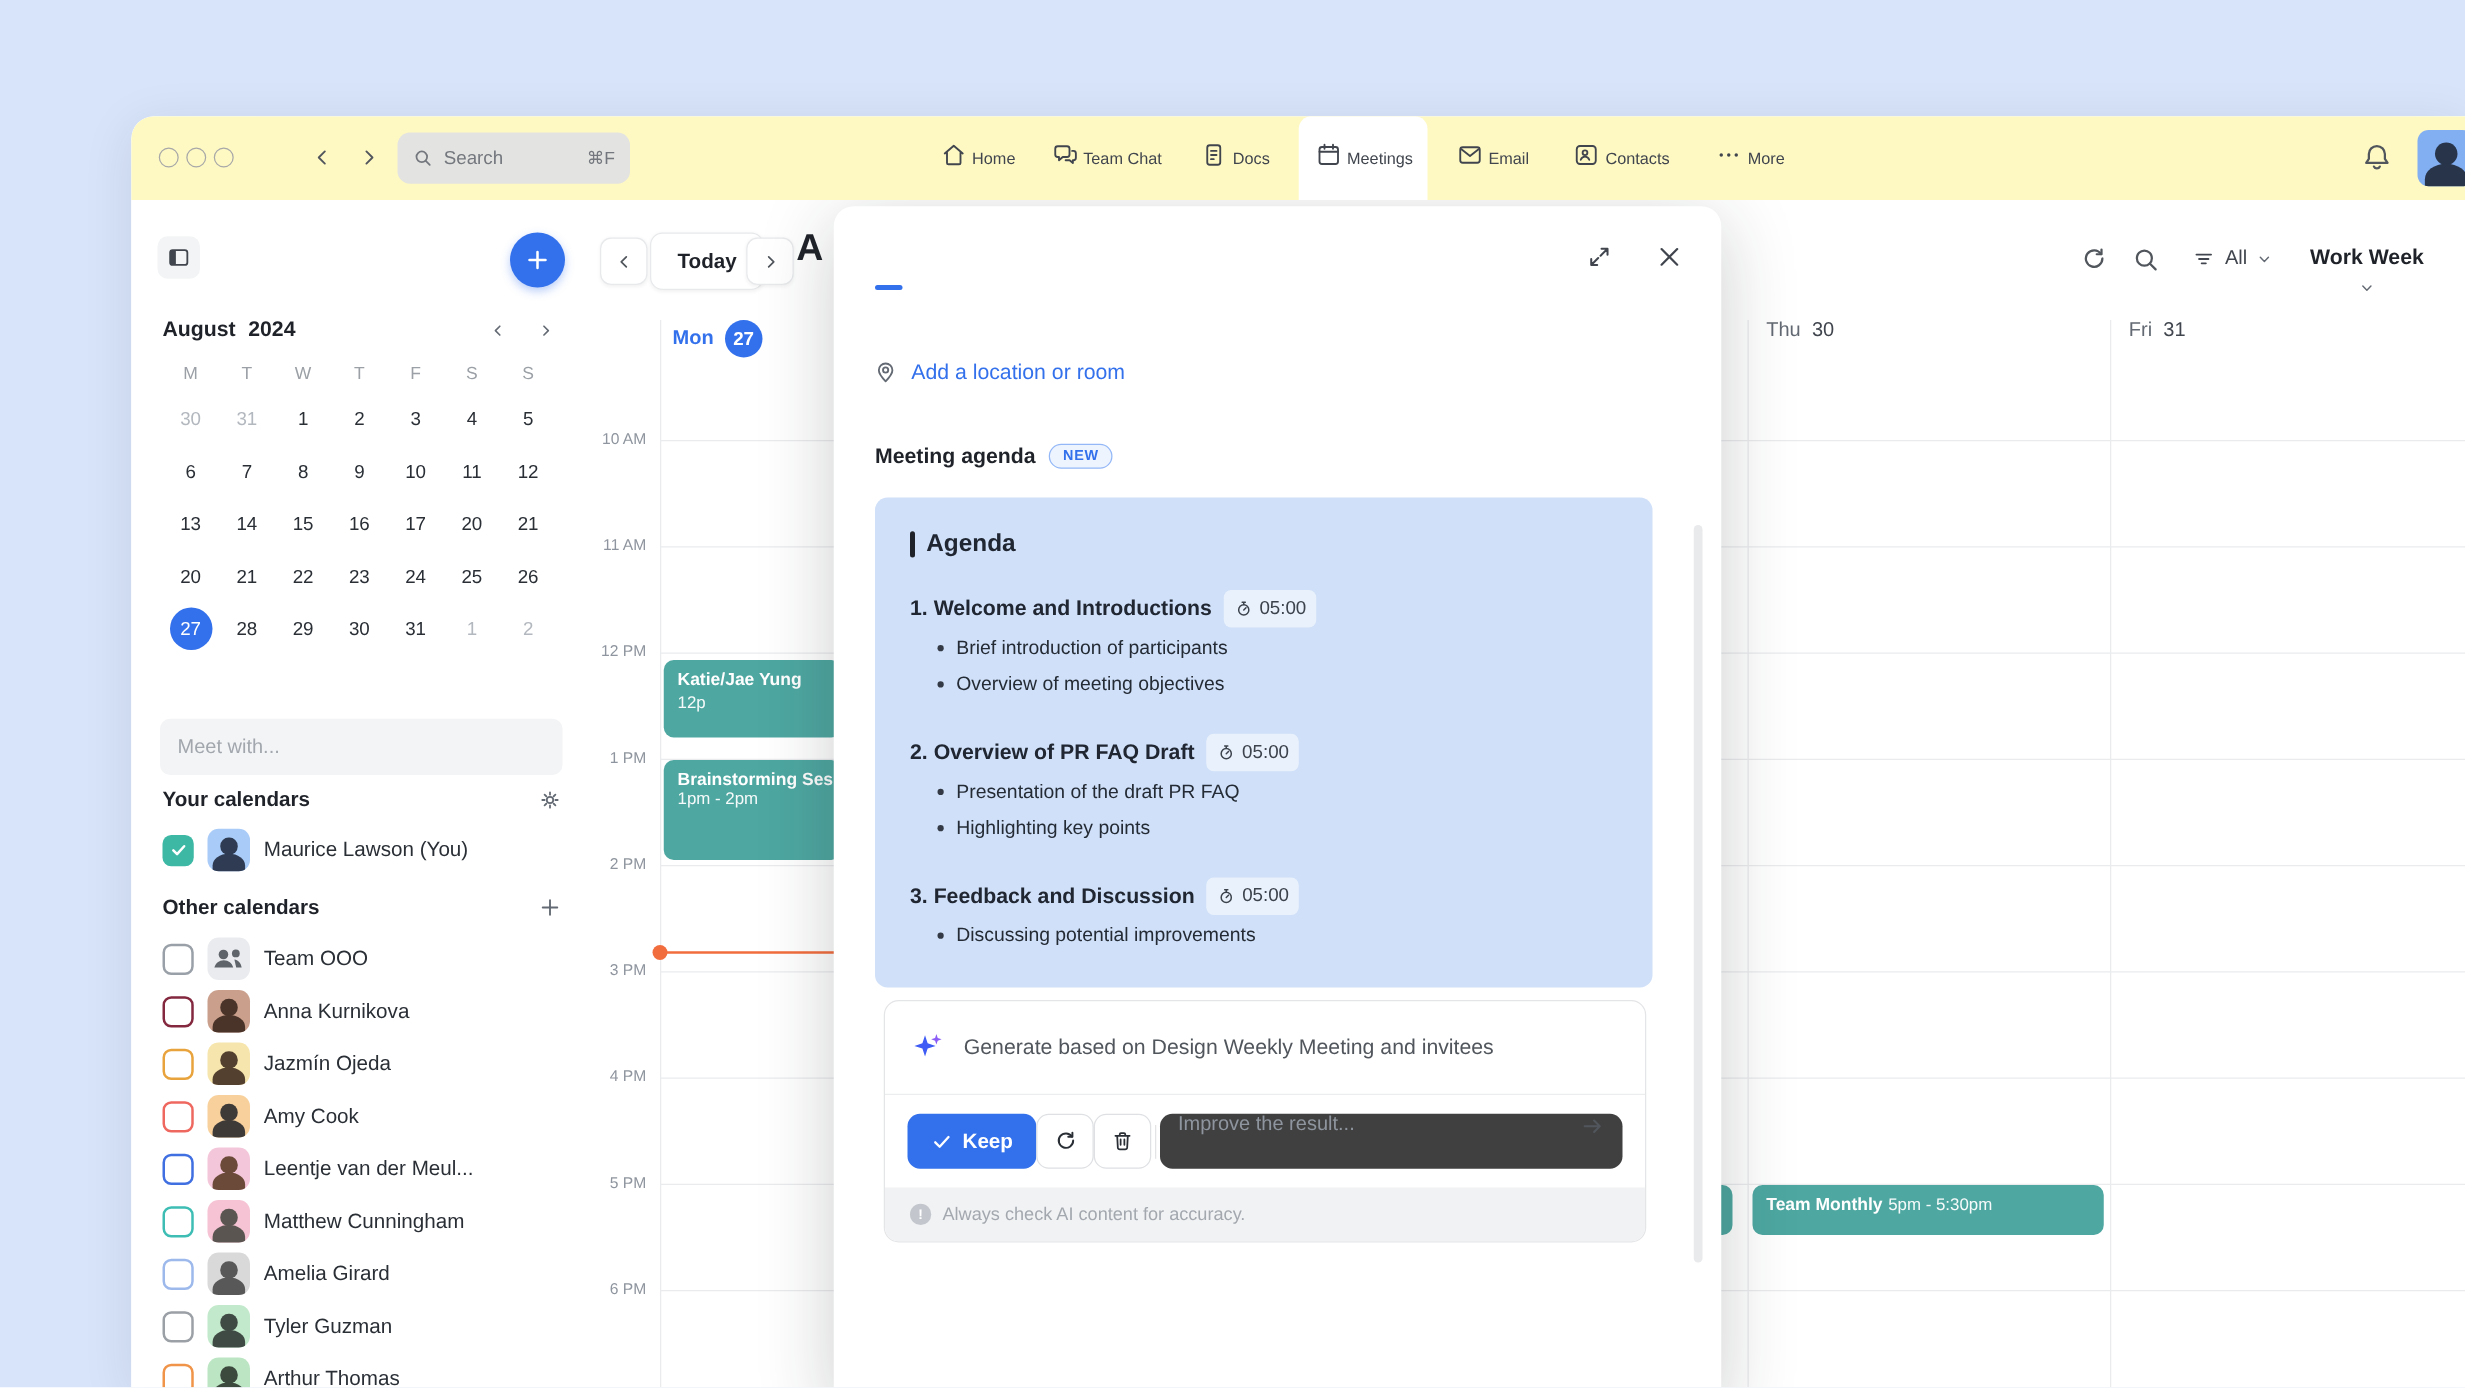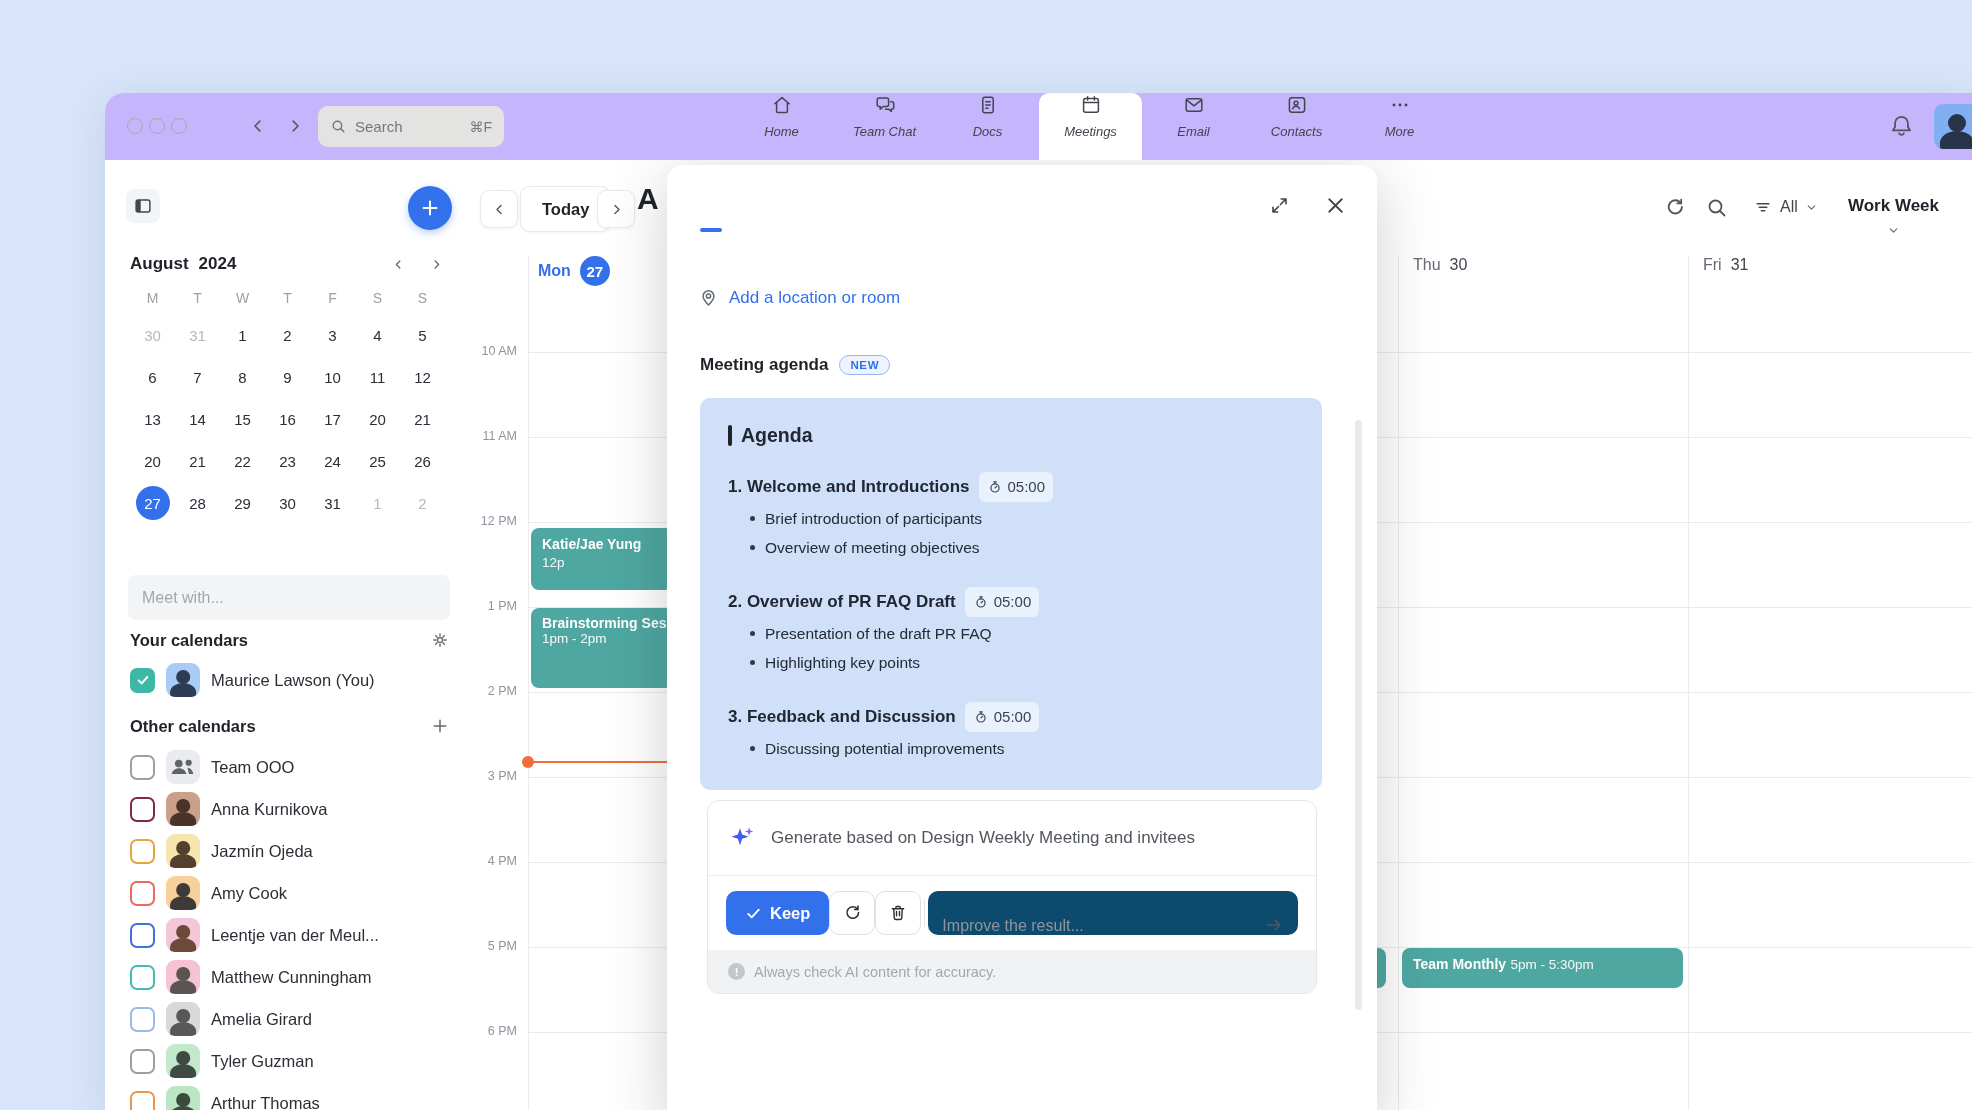--- a/index.html
+++ b/index.html
@@ -1,29 +1,29 @@
 <!DOCTYPE html>
 <html style="--accent: #3370eb; --teal: #4ea7a1; --orange: #f26d3d; --agendabg: #cfe0f8;"><head>
 <meta charset="utf-8">
 <style>
   html,body{margin:0;padding:0;}
   body{font-family:"Liberation Sans","DejaVu Sans",sans-serif; -webkit-font-smoothing:antialiased;}
   .stage{position:relative;width:1972px;height:1110px;overflow:hidden;background:#d8e4fa;}
   .window{position:absolute;left:105px;top:93px;width:1867px;height:1017px;background:#fff;
           border-radius:18px 0 0 0;box-shadow:0 8px 40px rgba(31,35,41,.10);overflow:hidden;}
   
-  .titlebar{position:absolute;left:0;top:0;right:0;height:67px;background:#c4b5fd;border-radius:18px 0 0 0;}
+  .titlebar{position:absolute;left:0;top:0;right:0;height:67px;background:#fef9c3;border-radius:18px 0 0 0;}
   .lights{position:absolute;left:22px;top:25px;display:flex;gap:6px;}
   .light{width:16px;height:16px;border-radius:50%;border:1.6px solid #a8a8a8;box-sizing:border-box;}
   .navarrow{position:absolute;top:20px;width:26px;height:26px;display:flex;align-items:center;justify-content:center;color:#51565d;}
   .searchpill{position:absolute;left:213px;top:13px;width:186px;height:41px;background:#e3e3e1;border-radius:10px;
               display:flex;align-items:center;padding:0 12px;box-sizing:border-box;gap:8px;color:#74787e;font-size:15px;}
   .searchpill .sc{margin-left:auto;font-size:14px;color:#74787e;}
   .tabs{position:absolute;left:625px;top:0;height:67px;display:flex;}
-  .tab{width:103px;height:67px;display:flex;flex-direction:column;align-items:center;justify-content:flex-start;gap:3px;cursor:default;font-style:italic;}
+  .tab{width:103px;height:67px;display:flex;align-items:center;justify-content:center;gap:3px;cursor:default;}
   .tab .tlabel{font-size:13px;color:#41464e;}
   .tab.active{background:#fff;border-radius:10px 10px 0 0;}
   .icon-sw{stroke:#41464e;stroke-width:1.5;fill:none;stroke-linecap:round;stroke-linejoin:round;}
   .bell{position:absolute;left:1783px;top:19px;}
   .avatar{position:relative;border-radius:9px;overflow:hidden;display:inline-block;}
   .avatar .hd{position:absolute;left:50%;top:22%;width:40%;height:40%;border-radius:50%;transform:translateX(-50%);}
   .avatar .bd{position:absolute;left:50%;top:60%;width:76%;height:55%;border-radius:50% 50% 0 0;transform:translateX(-50%);}
   .tb-avatar{position:absolute;left:1829px;top:11px;width:45px;height:45px;background:#82aef2;}
   
   .content{position:absolute;left:0;top:67px;right:0;bottom:0;background:#fff;overflow:hidden;}
@@ -100,21 +100,21 @@
   .ag-b{display:flex;align-items:flex-start;gap:10px;line-height:29px;font-size:15.5px;color:#242b35;}
   .ag-b .dot{width:5px;height:5px;border-radius:50%;background:#333a45;margin-top:12px;flex:none;}
   .ai-card{position:absolute;left:40px;top:635px;width:610px;border:1px solid #e4e5e7;border-radius:12px;background:#fff;box-sizing:border-box;overflow:hidden;}
   .gen-row{display:flex;align-items:center;gap:15px;padding:23px 20px;font-size:17px;color:#51565d;}
   .ai-div{height:1px;background:#ebedef;}
   .act-row{display:flex;align-items:center;gap:0;padding:15px 18px;}
   .keep-btn{display:flex;align-items:center;gap:8px;background:var(--accent);color:#fff;font-size:16.5px;font-weight:700;
             height:44px;padding:0 19px;border-radius:10px;}
   .sq-btn{width:46px;height:44px;border:1px solid #dee0e3;border-radius:10px;display:flex;align-items:center;justify-content:center;color:#2a2f36;box-sizing:border-box;}
   .vdiv{width:1px;height:27px;background:#e2e4e6;margin:0 3px;}
-  .improve{flex:1;height:44px;background:#0c4a6e;border-radius:10px;display:flex;align-items:flex-end;
+  .improve{flex:1;height:44px;background:#404040;border-radius:10px;display:flex;align-items:flex-start;
            padding:0 14px;box-sizing:border-box;color:#8f959e;font-size:16px;}
   .improve .arr{margin-left:auto;color:#51565d;display:flex;}
   .ai-foot{display:flex;align-items:center;gap:9px;background:#f1f2f4;padding:13px 20px;color:#a3a8af;font-size:14.5px;}
   .info-dot{width:17px;height:17px;border-radius:50%;background:#c3c7cd;color:#fff;font-size:11px;font-weight:700;
             display:flex;align-items:center;justify-content:center;flex:none;}
   .m-scroll{position:absolute;right:15px;top:255px;width:7px;height:590px;border-radius:4px;background:#e9eaec;}
 </style>
 </head>
 <body>
 

